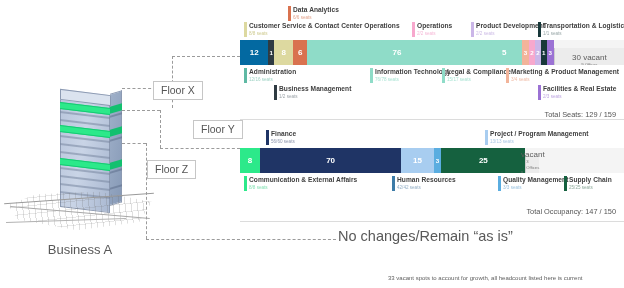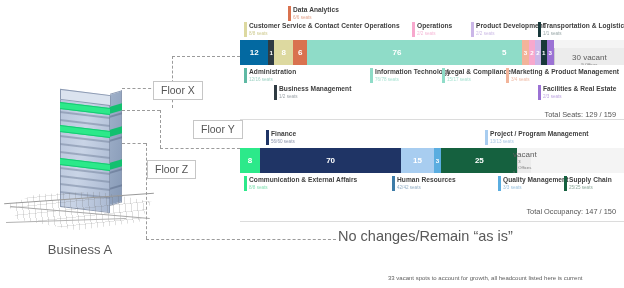--- a/index.html
+++ b/index.html
@@ -288,21 +288,21 @@
         </div>
         <div class="seg" title="Finance" style="background: rgb(31, 52, 101); width: 140.952px;">
           <span>70</span>
         </div>
         <div class="seg" title="Quality Management" style="background: rgb(168, 205, 240); width: 32.7211px;">
           <span>15</span>
         </div>
         <div class="seg tiny" title="Project / Program Management" style="background: rgb(90, 173, 224); width: 7.55102px;">
           <span>3</span>
         </div>
-        <div class="seg" title="Supply Chain" style="background: rgb(21, 97, 63); width: 76px;">
+        <div class="seg" title="Supply Chain" style="background: rgb(21, 97, 63); width: 84px;">
           <span>25</span>
         </div>
         <div class="vacant" style="width: 14px;">
           <div class="v1">3 vacant</div>
           <div class="v2">3 Offices</div>
           <div class="v2">0 Workstations</div>
         </div>
       </div>
     <div class="legend-row" id="fy-legend-bottom" style="height:22px; margin-top:3px;">
         <div class="legend-item" style="left: 4px; top: 0px;">

